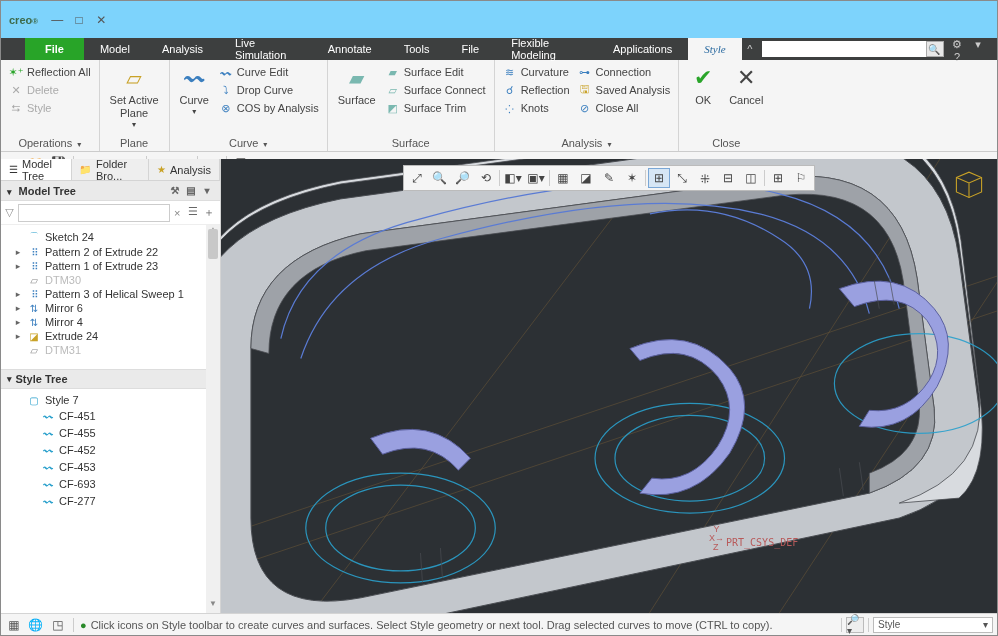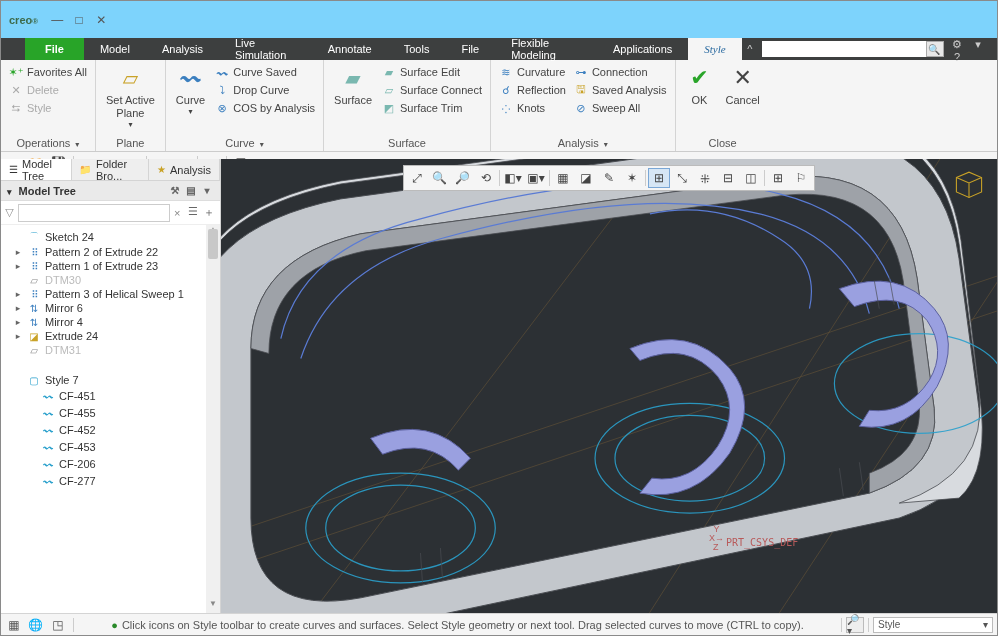--- a/index.html
+++ b/index.html
@@ -92,21 +92,21 @@
   .orient-cube{ position:absolute; top:6px; right:10px; width:36px;height:36px;  z-index:4;}
   .orient-cube svg{width:100%;height:100%;}
 
   
   .scene { position:absolute; inset:0; }
 
   
   .statusbar { position:absolute; left:0; right:0; bottom:0; height:22px; background:#f5f5f5; border-top:1px solid #d4d4d4; display:flex; align-items:center; font-size:11px; color:#555; padding:0 4px; gap:4px;}
   .statusbar .sb-ico{ width:18px; text-align:center; cursor:pointer; font-size:12px;}
   .statusbar .sep{ width:1px; height:14px; background:#ccc; margin:0 2px;}
-  .statusbar .msg{ flex:1;text-align:center;}
+  .statusbar .msg{ flex:1;}
   .statusbar .msg .bullet{color:#2a8a2a; margin-right:4px;}
   .statusbar .right { display:flex; align-items:center; gap:2px;}
   .statusbar .find{ width:18px;height:16px;border:1px solid #bbb;background:#eee;display:flex;align-items:center;justify-content:center;font-size:10px;cursor:pointer;}
   .statusbar .sel-filter{ width:120px; height:16px; border:1px solid #bbb; background:#fff; display:flex; align-items:center; padding:0 4px; justify-content:space-between; font-size:10px; cursor:pointer;}
   
   .ico-yellow{color:#c9a227;}
   .ico-blue{color:#3b7fbf;}
   .ico-green{color:#2aa52a;}
   .ico-teal{ color:#2aa0cc;}
   .ico-gray{color:#888;}
@@ -148,21 +148,21 @@
   </div>
 </div>
 
 <div class="ribbon">
 
   <div class="rgroup">
     <div class="body">
       <div class="rstack">
         <div class="item">
             <span class="ico ico-green">✶⁺</span>
-            <span>Favorites All</span>
+            <span>Reflection All</span>
           </div>
         <div class="item disabled">
             <span class="ico">✕</span>
             <span>Delete</span>
           </div>
         <div class="item disabled">
             <span class="ico">⮀</span>
             <span>Style</span>
           </div>
       </div>
@@ -188,21 +188,21 @@
   <div class="rgroup">
     <div class="body">
       <div class="rbtn-v">
         <span class="ico ico-blue">〰</span>
         <span>Curve</span>
           <span style="font-size:8px;">▾</span>
       </div>
       <div class="rstack">
         <div class="item">
             <span class="ico ico-blue">〰</span>
-            <span>Curve Saved</span>
+            <span>Curve Edit</span>
           </div>
         <div class="item">
             <span class="ico ico-blue">⤵</span>
             <span>Drop Curve</span>
           </div>
         <div class="item">
             <span class="ico ico-blue">⊗</span>
             <span>COS by Analysis</span>
           </div>
       </div>
@@ -257,21 +257,21 @@
         <div class="item">
             <span class="ico ico-blue">⊶</span>
             <span>Connection</span>
           </div>
         <div class="item">
             <span class="ico ico-yellow">🖫</span>
             <span>Saved Analysis</span>
           </div>
         <div class="item">
             <span class="ico ico-blue">⊘</span>
-            <span>Sweep All</span>
+            <span>Close All</span>
           </div>
       </div>
     </div>
     <div class="label">
         <span>Analysis</span>
         <span class="dd"></span>
       </div>
   </div>
 
   <div class="rgroup close-group" style="border-right:none;">
@@ -384,20 +384,23 @@
             <span class="ico ico-yellow">◪</span>
             <span class="txt">Extrude 24</span>
           </div>
           <div class="node l1 muted">
             <span class="exp"></span>
             <span class="ico ico-gray">▱</span>
             <span class="txt">DTM31</span>
           </div>
         </div>
       <div class="tree-section">
+        <div class="hdr2">
+            <span>Style Tree</span>
+          </div>
         <div class="tree style-tree">
           <div class="node l1">
               <span class="exp"></span>
               <span class="ico ico-teal">▢</span>
               <span class="txt">Style 7</span>
             </div>
           <div id="style-tree-items">
               <div class="node l2">
                 <span class="exp"></span>
                 <span class="ico">〰</span>
@@ -414,21 +417,21 @@
                 <span class="txt">CF-452</span>
               </div>
               <div class="node l2">
                 <span class="exp"></span>
                 <span class="ico">〰</span>
                 <span class="txt">CF-453</span>
               </div>
               <div class="node l2">
                 <span class="exp"></span>
                 <span class="ico">〰</span>
-                <span class="txt">CF-206</span>
+                <span class="txt">CF-693</span>
               </div>
               <div class="node l2">
                 <span class="exp"></span>
                 <span class="ico">〰</span>
                 <span class="txt">CF-277</span>
               </div>
             </div>
         </div>
       </div>
       <div class="scrollbar">

